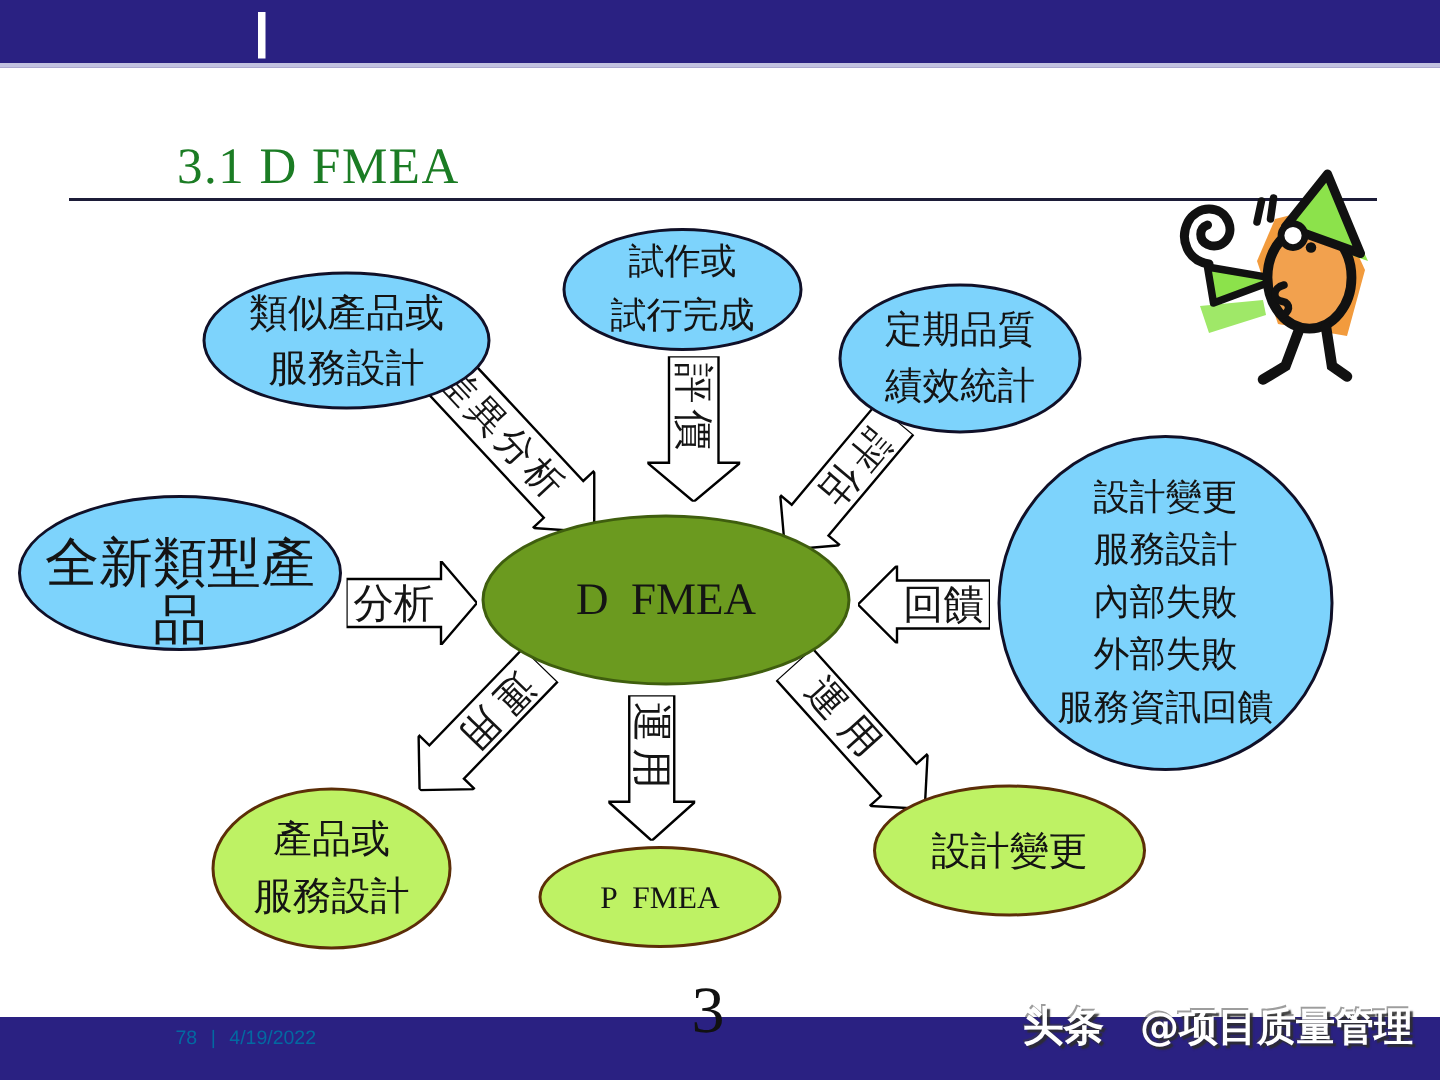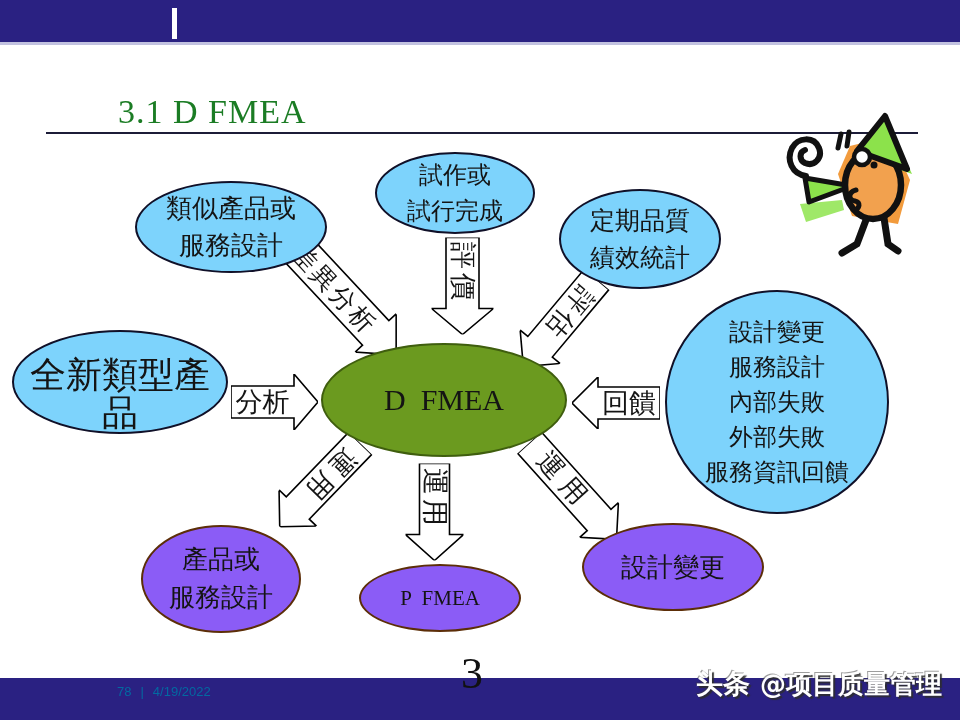--- a/index.html
+++ b/index.html
@@ -10,37 +10,37 @@
            border-bottom:3px solid #c2c2e0;z-index:1;}
   .top-bar-tick{position:absolute;left:172px;top:8px;width:5px;height:31px;background:#ffffff;}
   .bottom-bar{position:absolute;left:0;top:678px;width:960px;height:42px;background:#2a2182;z-index:1;}
   
   .title{position:absolute;left:118px;top:93px;font-size:34px;color:#1b7c24;letter-spacing:1px;z-index:2;}
   .title-underline{position:absolute;left:46px;top:132px;width:872px;height:0;border-top:2px solid #1c1c38;z-index:2;}
   
   .node{position:absolute;border-radius:50%;display:flex;flex-direction:column;align-items:center;
         justify-content:center;text-align:center;color:#141414;z-index:2;box-sizing:border-box;}
   .blue{background:#7dd3fc;border:2px solid #101028;}
-  .orange{background:#8b5cf6;border:2px solid #5c2e08;}
+  .orange{background:#bef264;border:2px solid #5c2e08;}
   .green{background:#6b9a1f;border:2px solid #3f5e0e;}
   .pre{white-space:pre;}
   
   .arrow{position:absolute;z-index:1;}
   .arrow svg{display:block;width:100%;height:100%;}
   .arrow path{fill:#ffffff;stroke:#000000;stroke-width:1.6px;}
   .arrow-label{position:absolute;top:0;bottom:0;display:flex;align-items:center;justify-content:center;
                color:#141414;line-height:1;white-space:nowrap;}
   
   .footer-left{position:absolute;left:117px;top:684px;display:flex;gap:9px;align-items:center;
                font-family:"Liberation Sans","DejaVu Sans",sans-serif;font-size:13px;color:#0369a1;z-index:2;}
   .page-num{position:absolute;left:461px;top:648px;font-size:44px;color:#111;z-index:2;}
   .watermark{position:absolute;right:18px;top:666px;z-index:4;color:#ffffff;white-space:nowrap;
              font-family:"DejaVu Sans","Liberation Sans",sans-serif;font-weight:bold;
              text-shadow:2px 2px 1px rgba(45,45,45,0.9), -1px -1px 0 rgba(60,60,60,0.5);}
-  .watermark .brand{font-size:27px;margin-right:10px;}
+  .watermark .brand{font-size:27px;margin-right:24px;}
   .watermark .handle{font-size:26px;}
   .mascot{position:absolute;left:786px;top:112px;width:130px;height:150px;z-index:3;}
 </style>
 </head>
 <body>
 
 <div class="slide">
 
   <div class="top-bar">
     <div class="top-bar-tick"></div>

